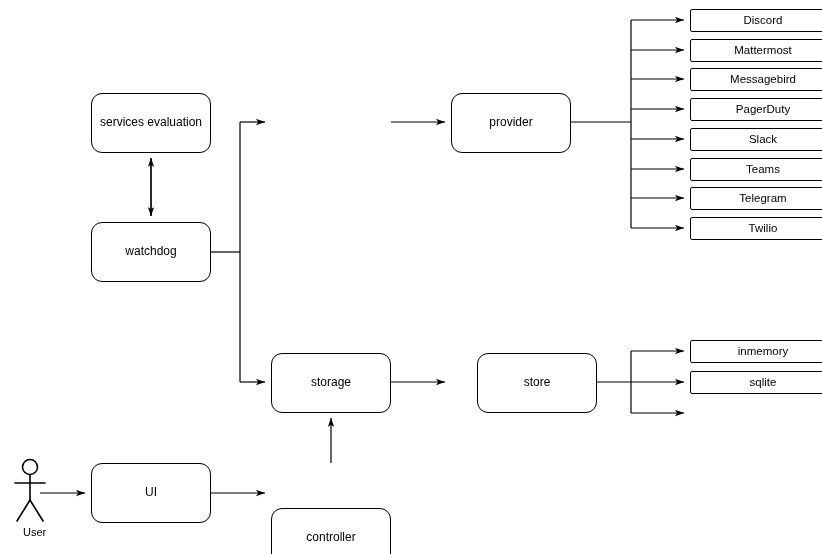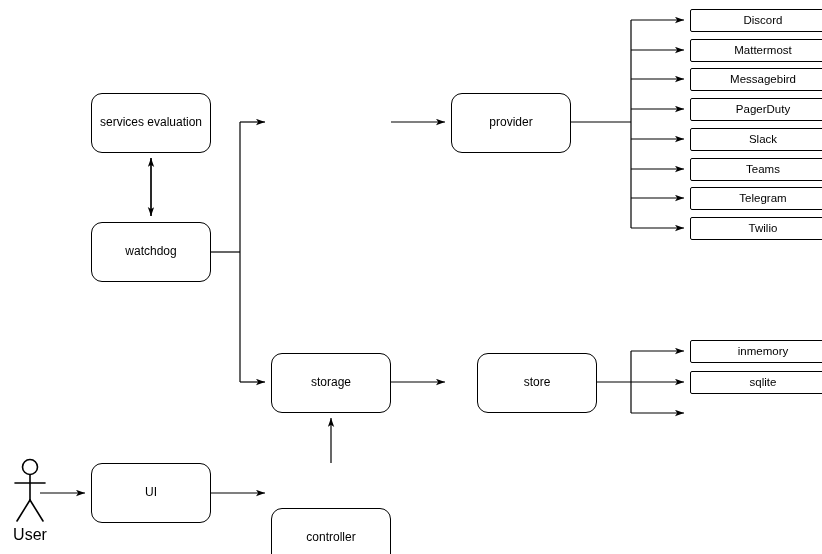--- a/index.html
+++ b/index.html
@@ -37,24 +37,25 @@
     font-size: 12px;
   }
   .node.leaf {
     width: 146px;
     height: 23px;
     border-radius: 2px;
     font-size: 11.5px;
   }
   .actor-label {
     position: absolute;
-    font-size: 16px;
+    font-size: 11px;
     color: #000000;
-    text-align: center;
+    text-align: left;
     width: 60px;
+    margin-left: 23px;
   }
   svg.edges {
     position: absolute;
     left: 0;
     top: 0;
     width: 822px;
     height: 554px;
     pointer-events: none;
   }
   svg.actor {

